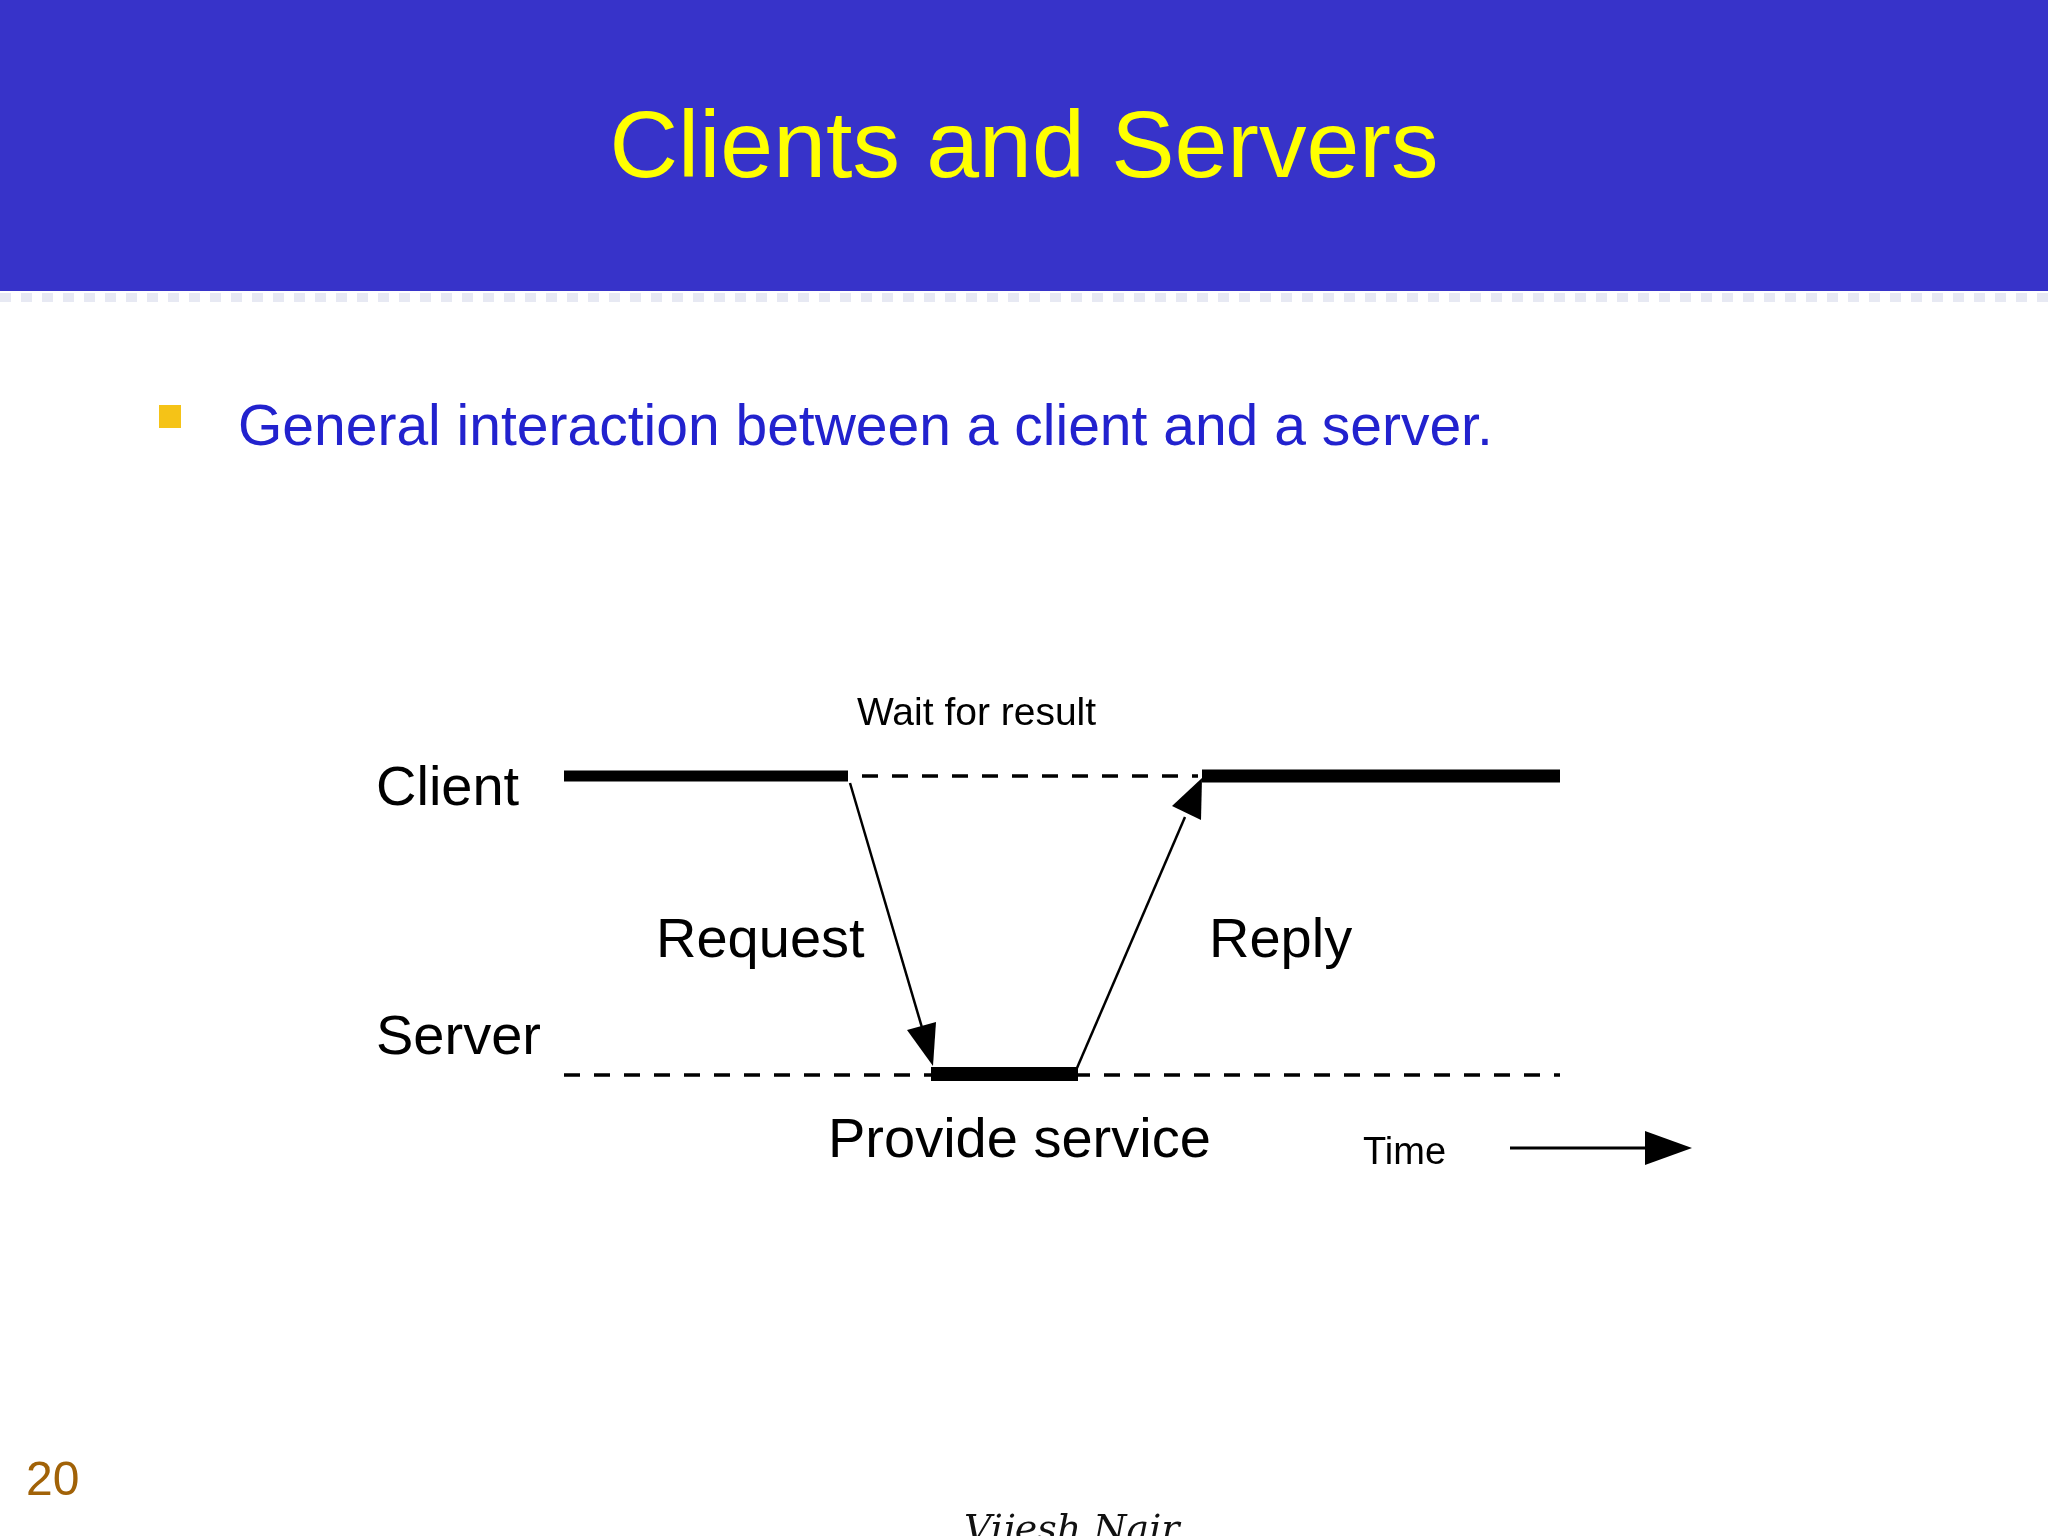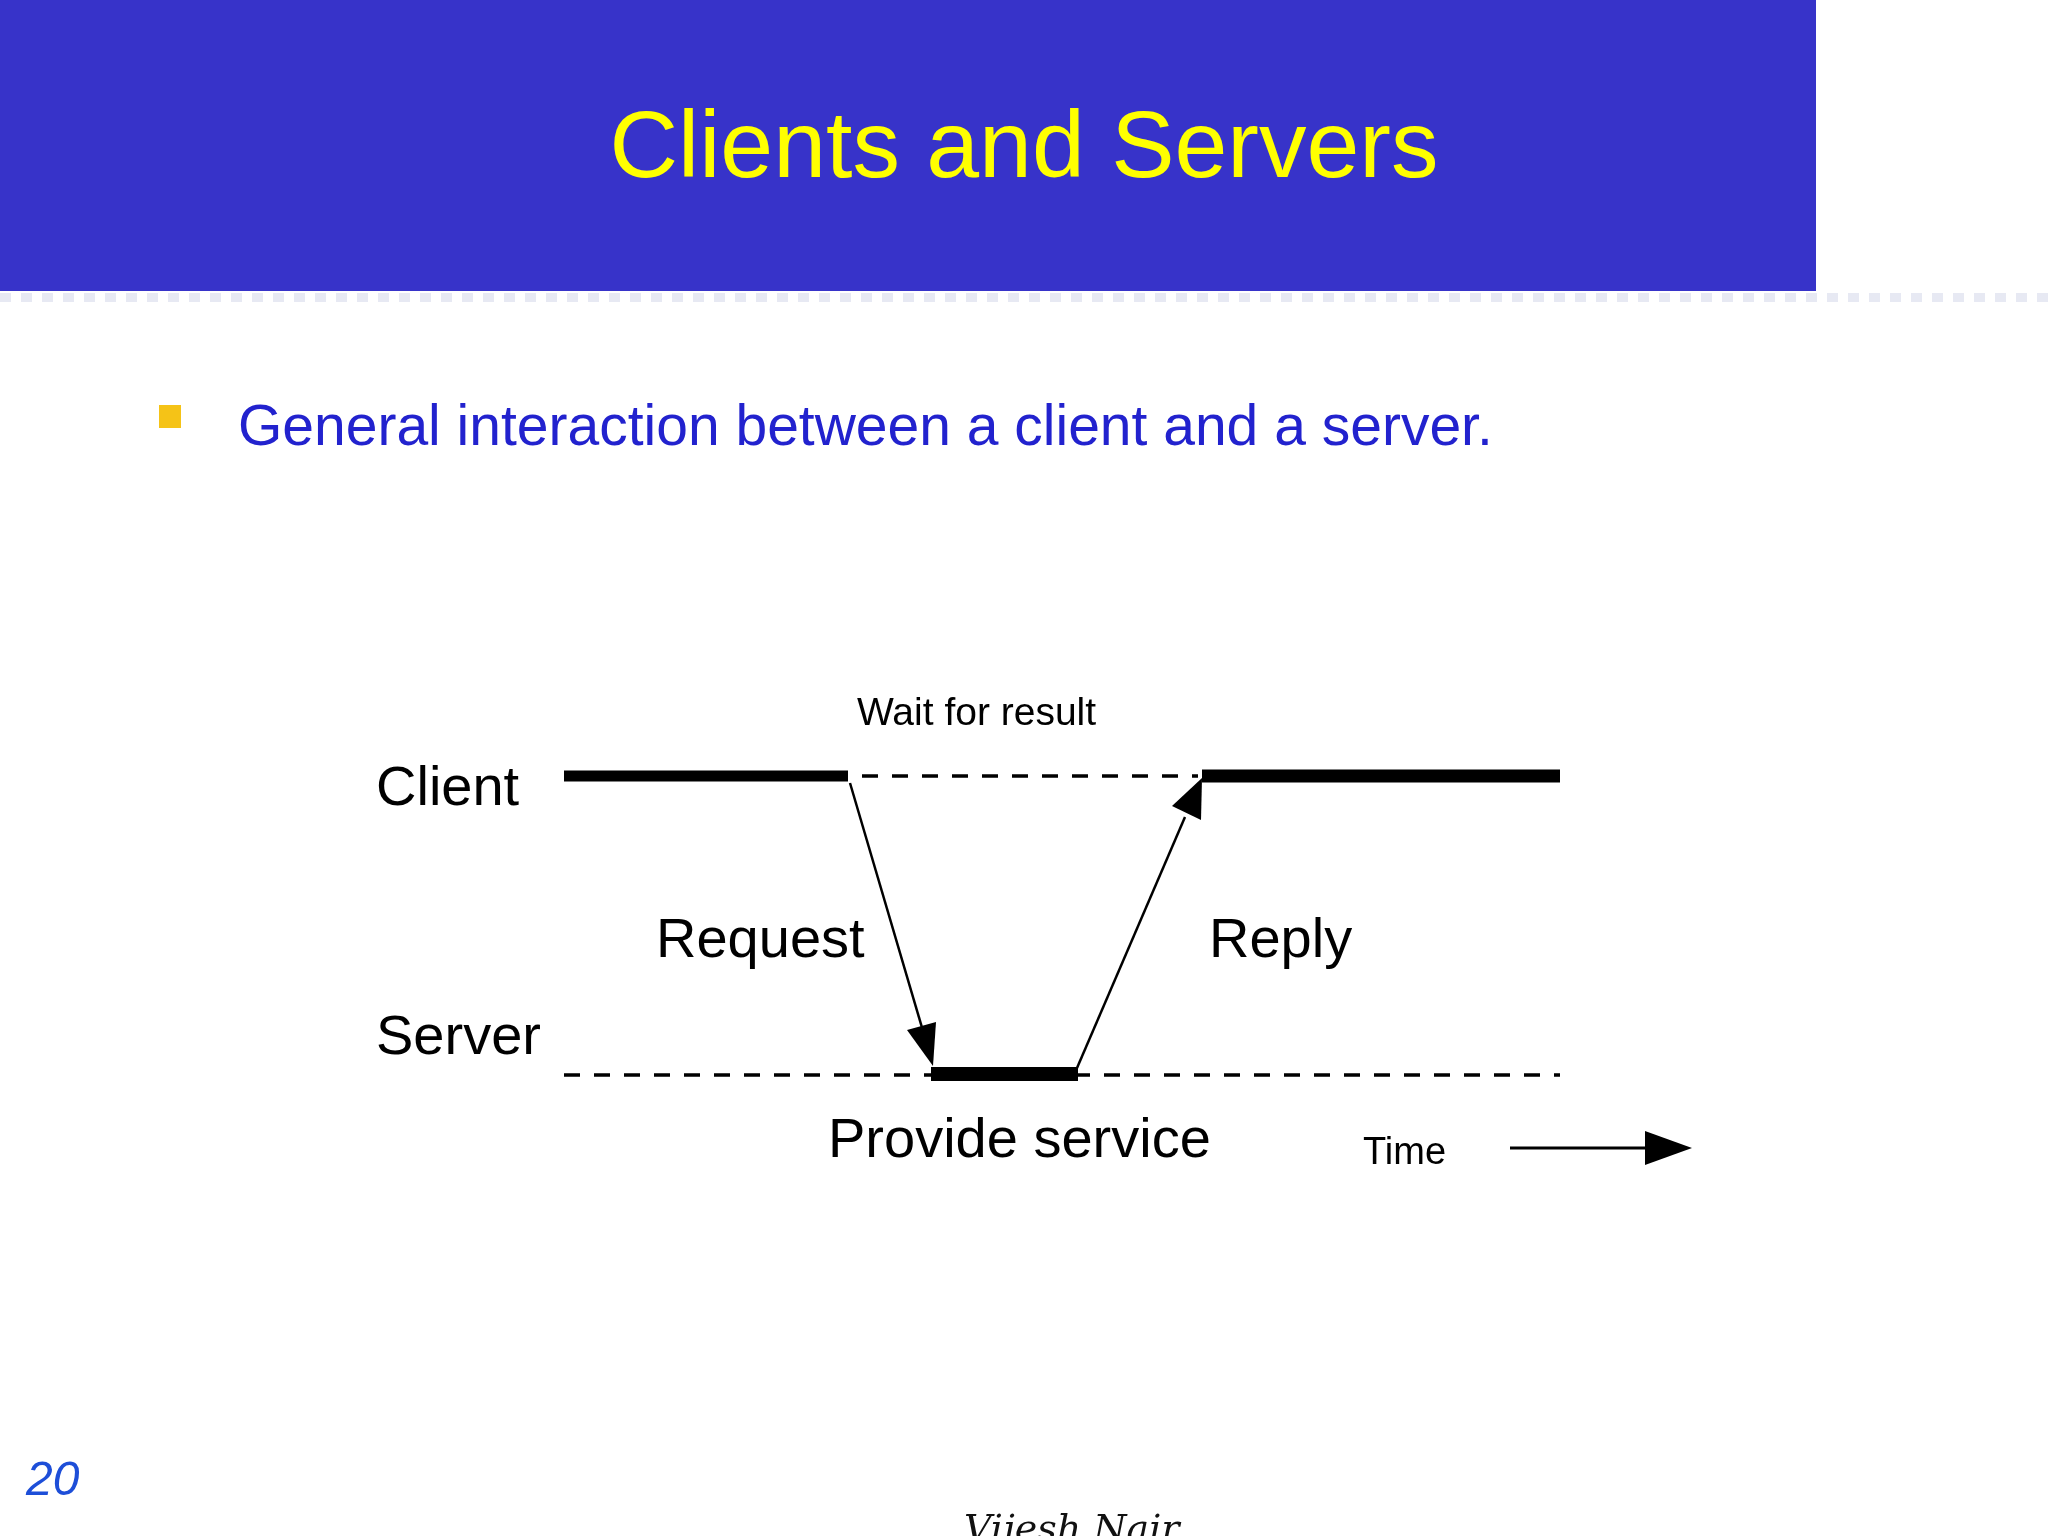--- a/index.html
+++ b/index.html
@@ -14,21 +14,21 @@
   body{
     font-family:"Liberation Sans", sans-serif;
     background:#ffffff;
     position:relative;
     overflow:hidden;
   }
   .slide{position:absolute;inset:0;width:2048px;height:1536px;background:#ffffff;}
 
   
   .banner{
-    position:absolute;left:0;top:0;width:1816px;height:291px;
+    position:absolute;left:0;top:0;width:2048px;height:291px;
     background:var(--banner);
   }
   .title{
     position:absolute;left:0;top:97px;width:2048px;
     text-align:center;
     font-size:95px;font-weight:400;
     color:var(--title);
     letter-spacing:0px;
     line-height:1.0;
   }
@@ -61,21 +61,21 @@
   .lbl-client{left:376px;top:742px;margin-top:16px;}
   .lbl-request{left:656px;top:910px;}
   .lbl-reply{left:1209px;top:910px;}
   .lbl-server{left:376px;top:1007px;}
   .lbl-provide{left:828px;top:1110px;}
   .lbl-time{left:1363px;top:1132px;font-size:38px;}
 
   
   .page-number{
     position:absolute;left:26px;top:1455px;
-    font-size:48px;color:#1d4ed8;line-height:1.0;font-style:italic;
+    font-size:48px;color:#a16207;line-height:1.0;
   }
   .signature{
     position:absolute;left:964px;top:1506px;
     font-family:"DejaVu Serif", serif;
     font-style:italic;
     font-size:38px;color:#111111;
     white-space:nowrap;
   }
 </style>
 </head>

